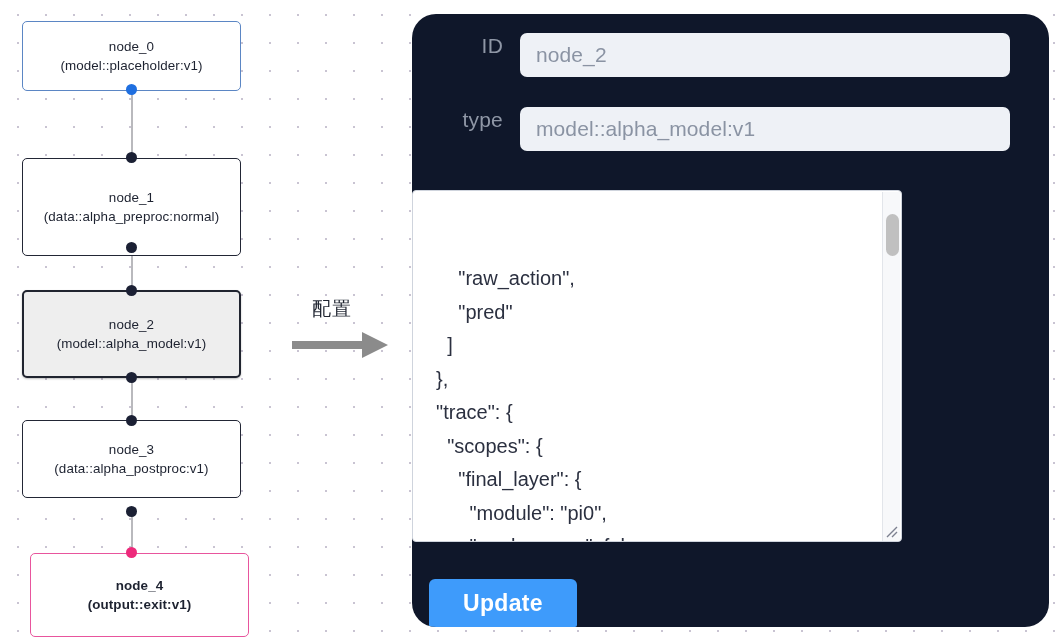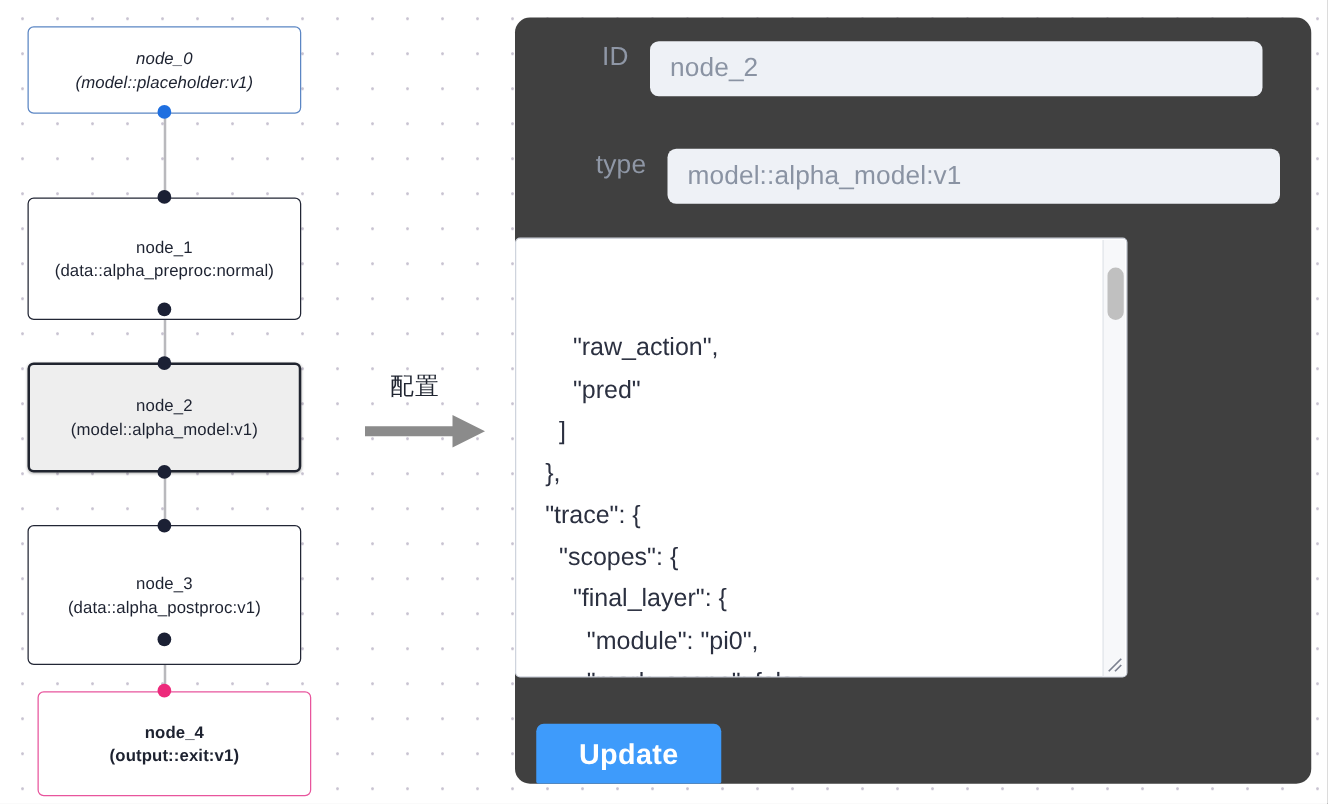--- a/index.html
+++ b/index.html
@@ -39,21 +39,21 @@
     text-align: center;
     color: #1d2230;
     font-size: 13.4px;
     line-height: 19px;
     letter-spacing: .1px;
     padding: 2px 6px;
     z-index: 4;
   }
   .node .node-text { display: block; width: 100%; word-break: break-all; }
 
-  .node.is-input { border-color: #5b86c4; font-style: italic; }
+  .node.is-input { border-color: #5b86c4; }
   .node.is-output { border-color: #e8559d; }
   .node.is-selected {
     background: #eeeeee;
     border-color: #20242f;
     border-width: 2px;
     box-shadow: 0 1px 2px rgba(0,0,0,.25);
   }
 
   .edge {
     position: absolute;
@@ -93,22 +93,22 @@
     left: 0; top: 34px;
   }
 
   
   #config-panel {
     position: absolute;
     left: 412px;
     top: 14px;
     width: 637px;
     height: 613px;
-    background: #404040;
-    border-radius: 12px;
+    background: #0f172a;
+    border-radius: 24px;
     z-index: 10;
     overflow: hidden;
   }
   .panel-row {
     position: absolute;
     display: flex;
     align-items: flex-start;
   }
   .panel-label {
     color: #8f97a6;
@@ -126,21 +126,21 @@
     border: none;
     border-radius: 7px;
     color: #8a93a3;
     font-size: 21px;
     font-family: "Liberation Sans", sans-serif;
     padding: 8px 16px;
     letter-spacing: .1px;
     outline: none;
   }
   #row-id { left: 0; top: 19px; }
-  #row-type { left: 0; top: 105px; padding-left: 14px; }
+  #row-type { left: 0; top: 93px; }
   #row-config { left: 0; top: 176px; }
 
   #field-id, #field-type { width: 490px; height: 44px; }
 
   #field-config {
     box-sizing: border-box;
     width: 490px;
     height: 352px;
     background: #ffffff;
     border: 1px solid #cfd4dd;
@@ -226,21 +226,21 @@
   </div>
   <div class="port" style="left:126px; top:152px;"></div>
   <div class="port" style="left:126px; top:242px;"></div>
 
   <div class="node is-selected" style="left:22px; top:290px; width:219px; height:88px;">
     <span class="node-text"><span>node_2</span><br><span>(model::alpha_model:v1)</span></span>
   </div>
   <div class="port" style="left:126px; top:285px;"></div>
   <div class="port" style="left:126px; top:372px;"></div>
 
-  <div class="node" style="left:22px; top:420px; width:219px; height:112px;justify-content:flex-end;">
+  <div class="node" style="left:22px; top:420px; width:219px; height:78px;justify-content:flex-end;">
     <span class="node-text"><span>node_3</span><br><span>(data::alpha_postproc:v1)</span></span>
   </div>
   <div class="port" style="left:126px; top:415px;"></div>
   <div class="port" style="left:126px; top:506px;"></div>
 
   <div class="node is-output" style="left:30px; top:553px; width:219px; height:84px;font-weight:bold;">
     <span class="node-text"><span>node_4</span><br><span>(output::exit:v1)</span></span>
   </div>
   <div class="port port-pink" style="left:126px; top:547px;"></div>
 </div>

